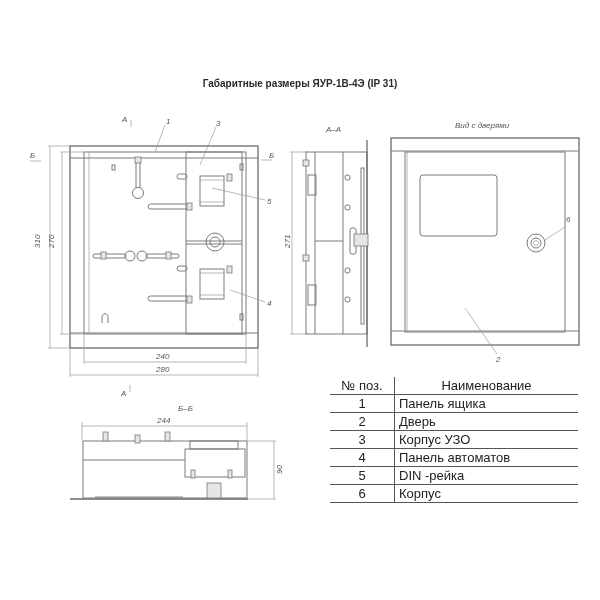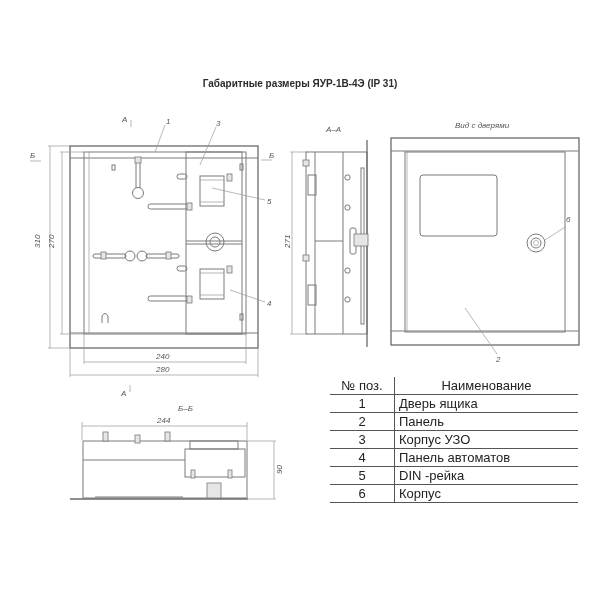--- a/index.html
+++ b/index.html
@@ -184,25 +184,25 @@
 </svg>
 
 <table class="spec">
   <tbody>
       <tr style="border-bottom:1px solid #555;">
     <th class="pos">№ поз.</th>
     <th class="name">Наименование</th>
   </tr>
   <tr>
     <td class="pos">1</td>
-    <td class="name">Дверь ящика</td>
+    <td class="name">Панель ящика</td>
   </tr>
   <tr>
     <td class="pos">2</td>
-    <td class="name">Панель</td>
+    <td class="name">Дверь</td>
   </tr>
   <tr>
     <td class="pos">3</td>
     <td class="name">Корпус УЗО</td>
   </tr>
   <tr>
     <td class="pos">4</td>
     <td class="name">Панель автоматов</td>
   </tr>
   <tr>

